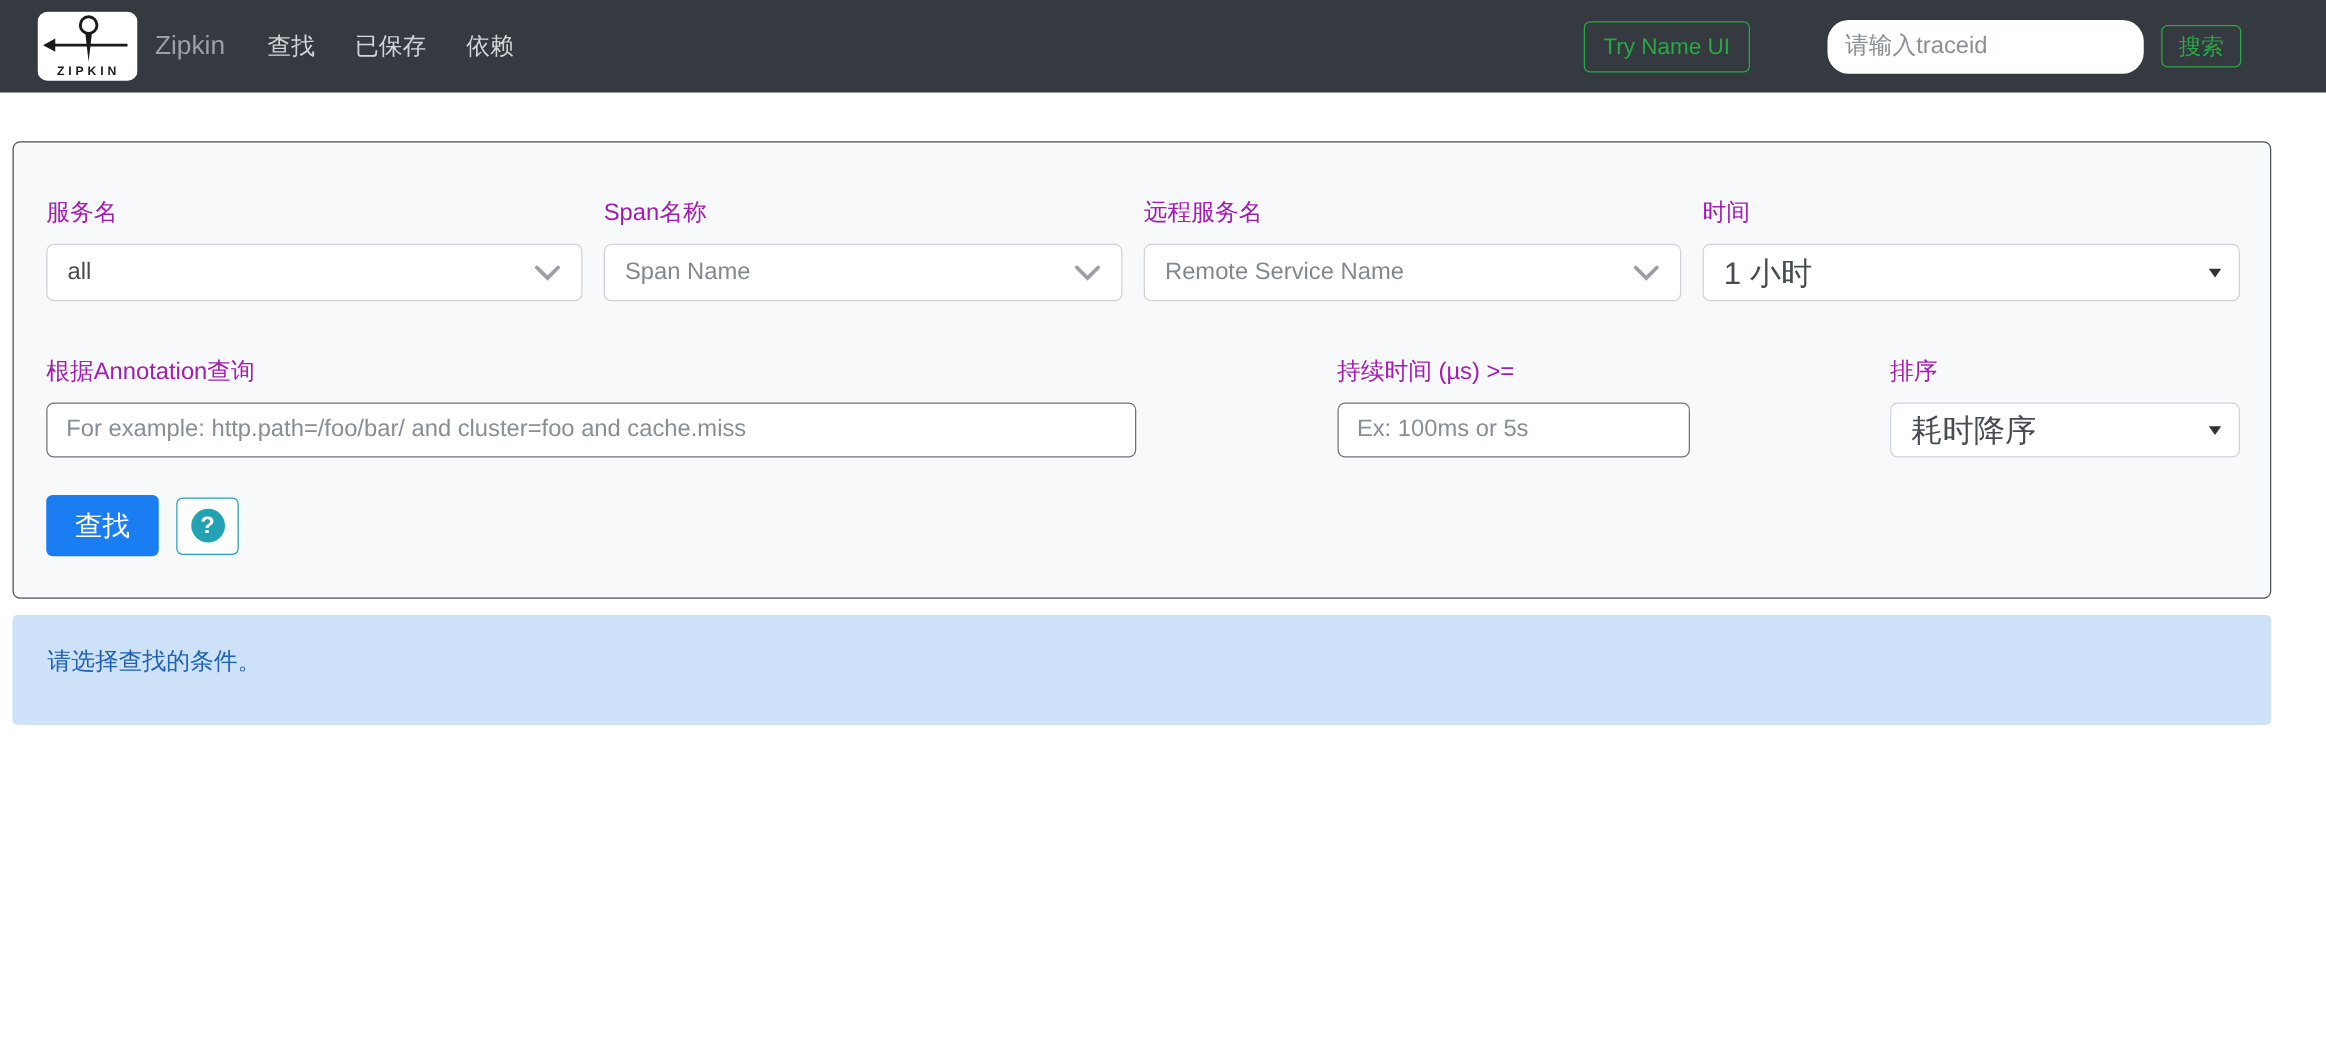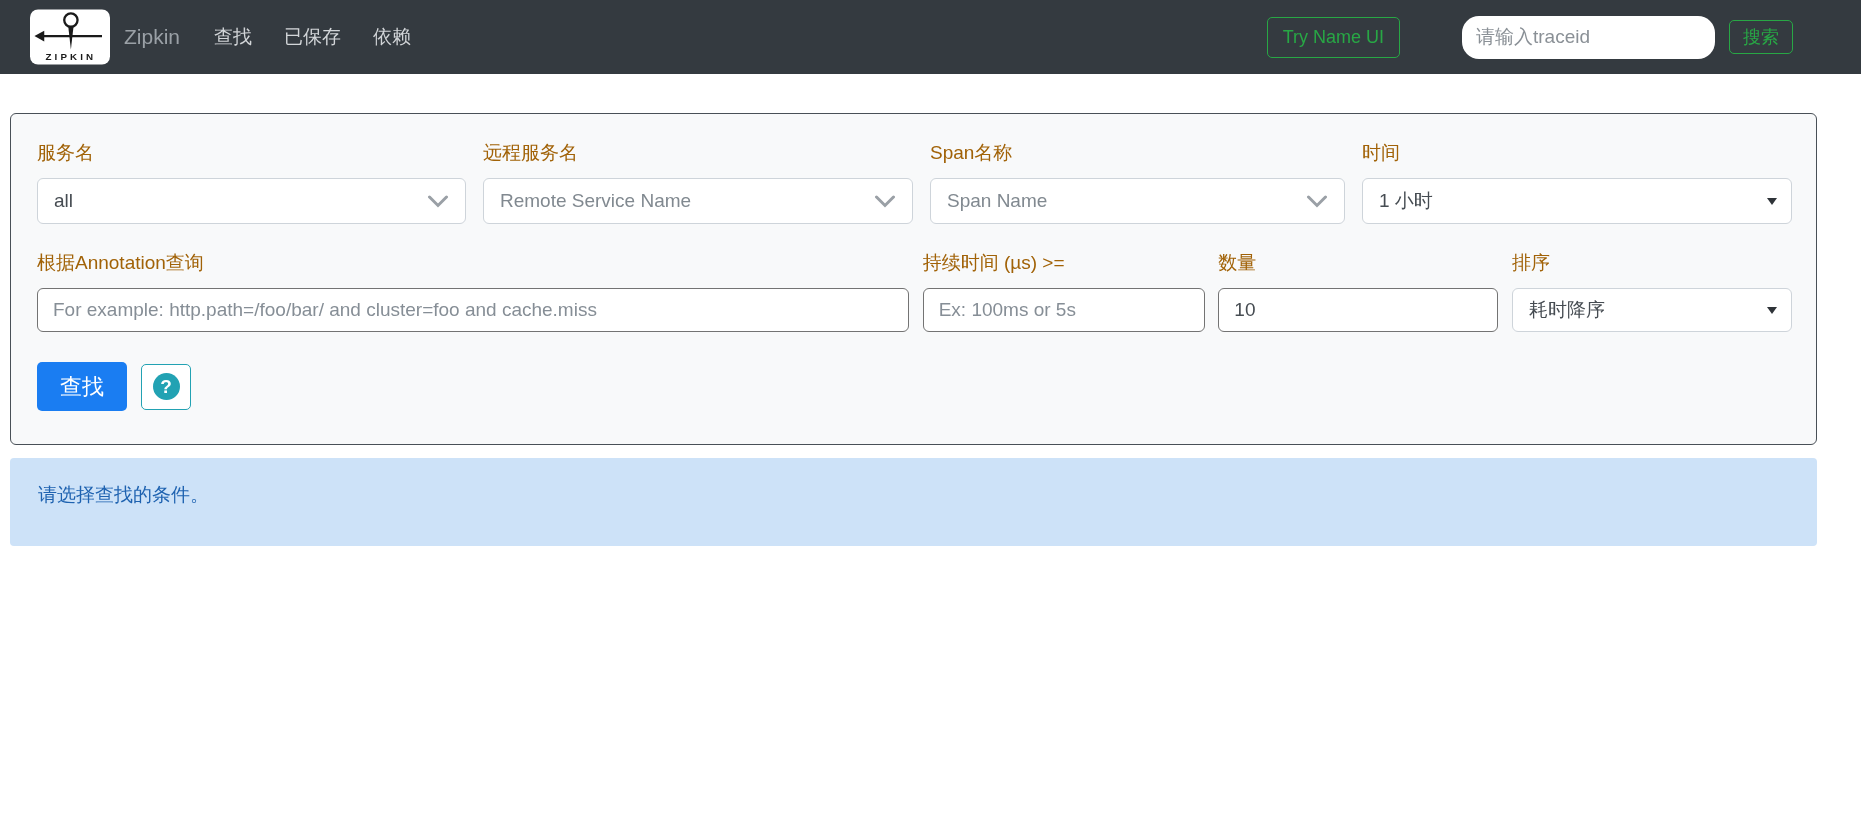--- a/index.html
+++ b/index.html
@@ -22,30 +22,30 @@
             font-size:19px; color:#343a40; font-family:inherit; }
   .trace-input::placeholder { color:#8a9096; }
   .btn-nav-search { margin-left:14px; padding:4px 13px; }
 
   
   .content { padding:0 44px 0 10px; }
   .card { margin-top:39px; background:#f8f9fa; border:1px solid #495057; border-radius:6px;
           padding:26px 24px 33px 26px; }
   .frow { display:flex; justify-content:space-between; }
   .row2 { margin-top:26px; }
-  .field label { display:block; font-size:19px; color:#a16207; margin-bottom:12px; }
+  .field label { display:block; font-size:19px; color:#a21caf; margin-bottom:12px;margin-top:17px; }
   .combo { height:46px; background:#fff; border:1px solid #ced4da; border-radius:6px;
            display:flex; align-items:center; justify-content:space-between;
            padding:2px 16px; cursor:pointer; }
   .combo-text { font-size:19px; color:#464c52; }
   .combo-text.placeholder { color:#818990; }
   .nselect { height:46px; background:#fff; border:1px solid #ced4da; border-radius:6px;
              display:flex; align-items:center; justify-content:space-between;
              padding:0 14px 0 16px; cursor:pointer; }
-  .nselect .nval { font-size:19px; color:#464c52; }
+  .nselect .nval { font-size:25px; color:#464c52; }
   .caret { width:0; height:0; border-left:5px solid transparent; border-right:5px solid transparent;
            border-top:7px solid #2e3338; }
   .tinput { height:44px; width:100%; background:#fff; border:1px solid #737373; border-radius:6px;
             padding:0 15px; font-size:19px; color:#464c52; font-family:inherit; }
   .tinput::placeholder { color:#868e96; }
   .w-service { width:429px; } .w-span { width:415px; } .w-remote { width:430px; } .w-time { width:430px; }
   .w-annot { width:872px; } .w-dur { width:282px; } .w-limit { width:280px; } .w-sort { width:280px; }
   .row2 .nselect { height:44px; }
 
   .row3 { margin-top:30px; display:flex; align-items:center; }
@@ -95,33 +95,33 @@
     <div class="frow row1">
       <div class="field w-service">
         <label>服务名</label>
         <div class="combo">
           <span class="combo-text">all</span>
           <svg width="22" height="13" viewBox="0 0 22 13">
             <path d="M2.5 2 L11 10.5 L19.5 2" fill="none" stroke="#9aa0a6" stroke-width="3" stroke-linecap="round"></path>
           </svg>
         </div>
       </div>
-      <div class="field w-remote">
-        <label>远程服务名</label>
+      <div class="field w-span">
+        <label>Span名称</label>
         <div class="combo">
-          <span class="combo-text placeholder">Remote Service Name</span>
+          <span class="combo-text placeholder">Span Name</span>
           <svg width="22" height="13" viewBox="0 0 22 13">
             <path d="M2.5 2 L11 10.5 L19.5 2" fill="none" stroke="#9aa0a6" stroke-width="3" stroke-linecap="round"></path>
           </svg>
         </div>
       </div>
-      <div class="field w-span">
-        <label>Span名称</label>
+      <div class="field w-remote">
+        <label>远程服务名</label>
         <div class="combo">
-          <span class="combo-text placeholder">Span Name</span>
+          <span class="combo-text placeholder">Remote Service Name</span>
           <svg width="22" height="13" viewBox="0 0 22 13">
             <path d="M2.5 2 L11 10.5 L19.5 2" fill="none" stroke="#9aa0a6" stroke-width="3" stroke-linecap="round"></path>
           </svg>
         </div>
       </div>
       <div class="field w-time">
         <label>时间</label>
         <div class="nselect">
           <span class="nval">1 小时</span>
           <span class="caret"></span>
@@ -130,24 +130,20 @@
     </div>
 
     <div class="frow row2">
       <div class="field w-annot">
         <label>根据Annotation查询</label>
         <input class="tinput" placeholder="For example: http.path=/foo/bar/ and cluster=foo and cache.miss" style="">
       </div>
       <div class="field w-dur">
         <label>持续时间 (µs) &gt;=</label>
         <input class="tinput" placeholder="Ex: 100ms or 5s" style="">
-      </div>
-      <div class="field w-limit">
-        <label>数量</label>
-        <input class="tinput" value="10" style="">
       </div>
       <div class="field w-sort">
         <label>排序</label>
         <div class="nselect">
           <span class="nval">耗时降序</span>
           <span class="caret"></span>
         </div>
       </div>
     </div>
 

